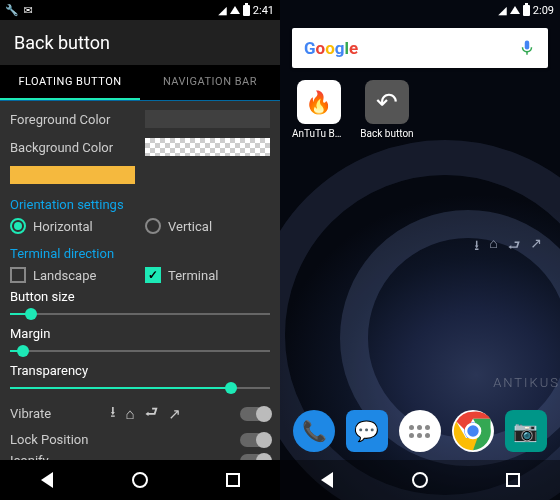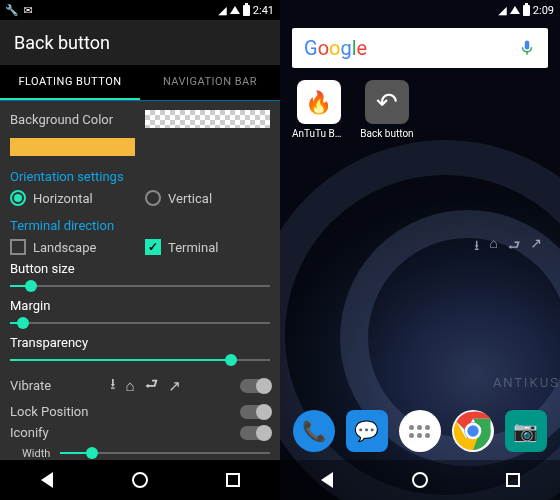--- a/index.html
+++ b/index.html
@@ -51,21 +51,21 @@
 .nav-icon{color:#fff;width:22px;height:22px;display:flex;align-items:center;justify-content:center}
 .nav-tri{width:0;height:0;border-top:8px solid transparent;border-bottom:8px solid transparent;border-right:12px solid #fff}
 .nav-circ{width:16px;height:16px;border:2px solid #fff;border-radius:50%}
 .nav-sq{width:14px;height:14px;border:2px solid #fff}
 .s2{position:relative}
 .wallpaper{position:absolute;inset:0;background:radial-gradient(ellipse 200px 180px at 70% 75%,#2a3555 0%,#1a2340 35%,#0d1425 65%,#050810 100%)}
 .wallpaper::before{content:'';position:absolute;width:320px;height:320px;border:35px solid rgba(120,140,200,0.15);border-radius:50%;left:-30px;top:140px}
 .wallpaper::after{content:'';position:absolute;width:200px;height:200px;border:28px solid rgba(140,160,220,0.18);border-radius:50%;left:60px;top:210px}
 .s2 .statusbar{position:absolute;top:0;left:0;right:0;z-index:5;color:#fff}
 .search{position:absolute;top:28px;left:12px;right:12px;height:40px;background:#fff;border-radius:2px;display:flex;align-items:center;padding:0 12px;box-shadow:0 1px 3px rgba(0,0,0,0.3);z-index:5}
-.glogo{font-size:20px;font-weight:400}
+.glogo{font-size:17px;font-weight:700}
 .glogo .b{color:#4285f4}.glogo .r{color:#ea4335}.glogo .y{color:#fbbc05}.glogo .g{color:#34a853}
 .mic{width:18px;height:18px;margin-left:auto}
 .apps{position:absolute;top:80px;left:12px;display:flex;gap:14px;z-index:5}
 .app{width:54px;text-align:center}
 .app-icon{width:44px;height:44px;border-radius:8px;margin:0 auto 4px;display:flex;align-items:center;justify-content:center;font-size:22px}
 .ai-antutu{background:#fff}
 .ai-back{background:#555;color:#fff;font-size:26px}
 .app-label{color:#fff;font-size:10px;text-shadow:0 1px 2px rgba(0,0,0,0.8);white-space:nowrap;overflow:hidden;text-overflow:ellipsis}
 .float-icons{position:absolute;right:18px;top:235px;display:flex;gap:10px;color:rgba(200,210,230,0.75);font-size:14px;z-index:5}
 .watermark{position:absolute;right:0;top:375px;color:rgba(255,255,255,0.3);font-size:13px;letter-spacing:2px;z-index:6;font-weight:300}
@@ -98,20 +98,24 @@
       <span>2:41</span>
     </div>
   </div>
   <div class="header">Back button</div>
   <div class="tabs">
     <div class="tab active">FLOATING BUTTON</div>
     <div class="tab">NAVIGATION BAR</div>
   </div>
   <div class="content">
     <div class="row">
+      <div class="row-label">Foreground Color</div>
+      <div class="swatch sw-fg"></div>
+    </div>
+    <div class="row">
       <div class="row-label">Background Color</div>
       <div class="swatch sw-bg"></div>
     </div>
     <div class="row">
       <div class="swatch sw-tc"></div>
     </div>
     <div class="section">Orientation settings</div>
     <div class="opts">
       <div class="opt">
             <span class="radio on"></span>

